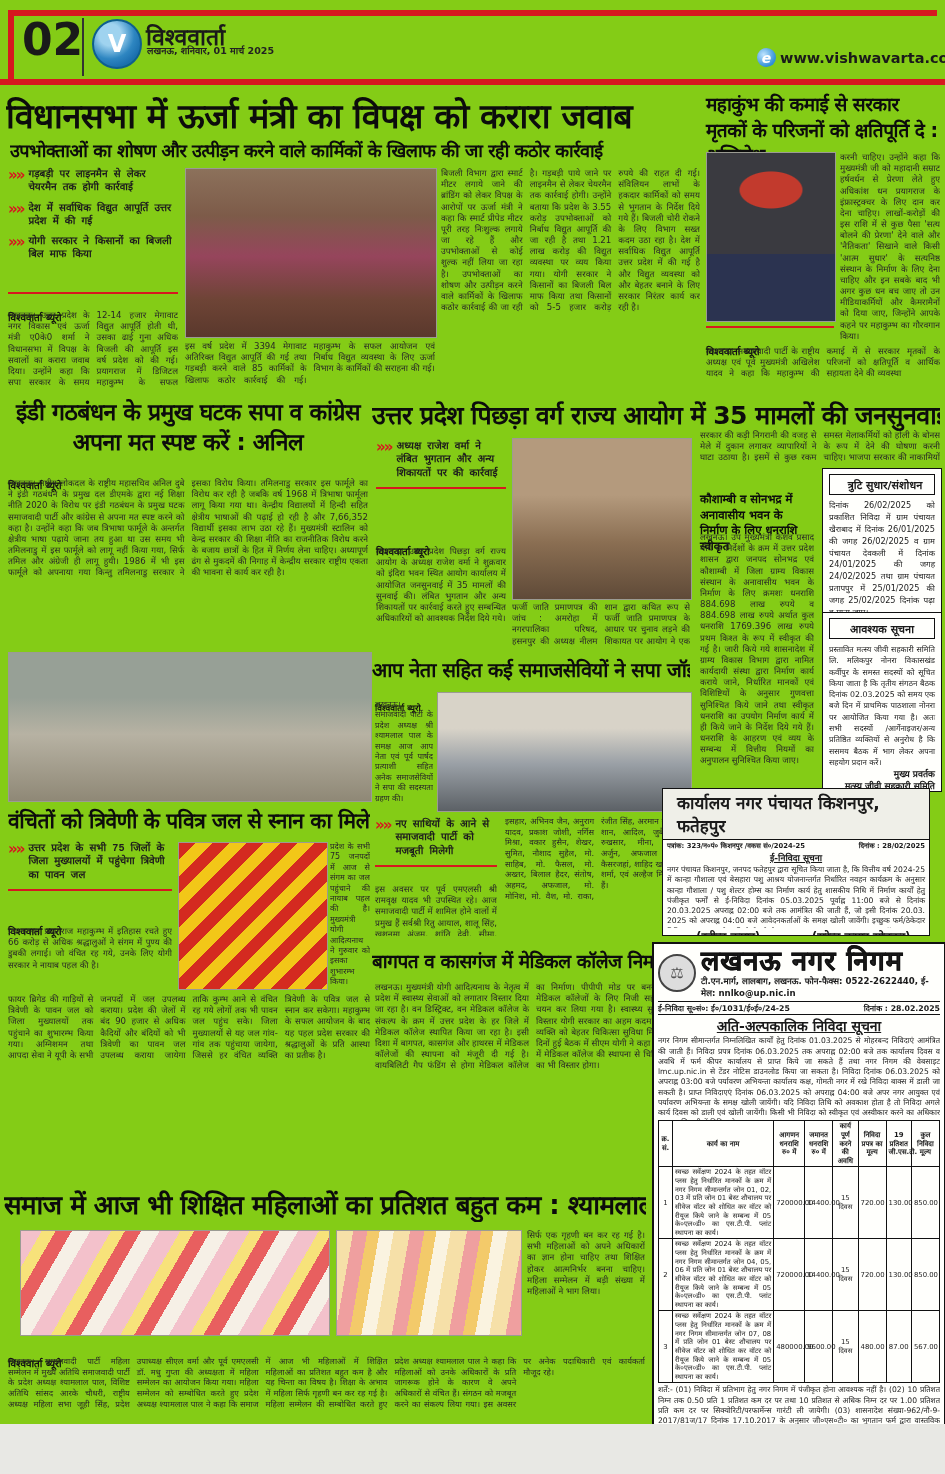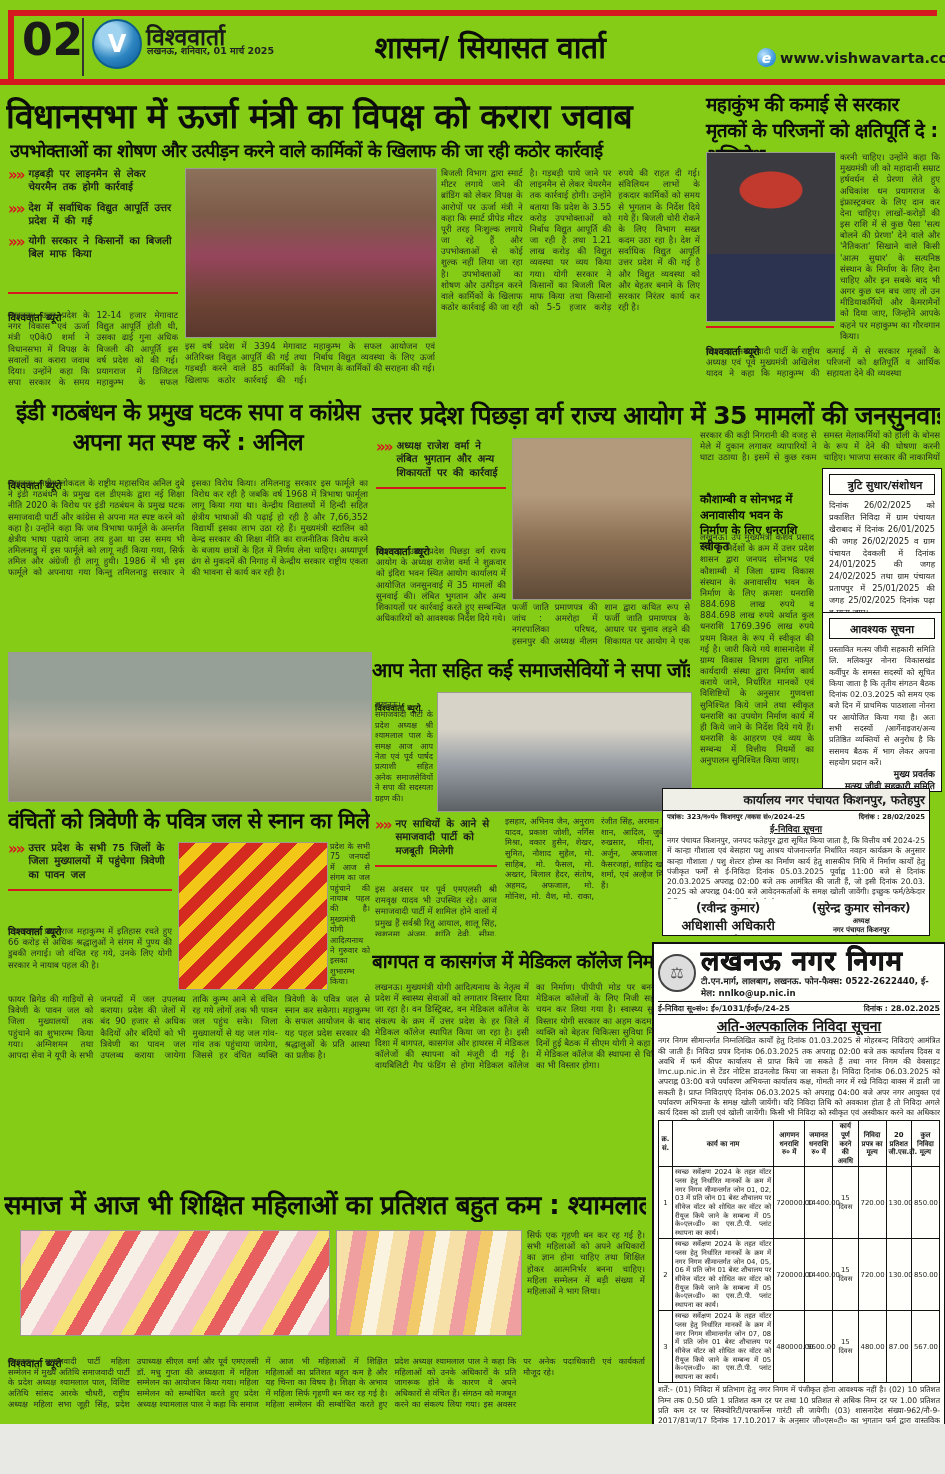--- a/index.html
+++ b/index.html
@@ -17,21 +17,21 @@
   .bullet-item{display:flex;gap:5px;margin-bottom:7px;}
   .bmark{color:#d6191f;font-weight:bold;font-size:15px;line-height:1;}
   .bmark::before{content:"\00BB\00BB";letter-spacing:-2px;}
   .btext{font-size:10.2px;font-weight:600;line-height:1.3;color:#1d1d1d;font-family:Liberation Mono, monospace;}
   .redrule{border-bottom:2.5px solid #d6191f;}
   .ph{position:absolute;overflow:hidden;border:1px solid #9b9b93;}
   .notice-box{position:absolute;border:1.6px solid #111;background:#fffffc;padding:5px 6px;overflow:hidden;}
   .notice-title{border:1.4px solid #111;text-align:center;font-weight:bold;font-size:12.5px;padding:2px 0;margin-bottom:5px;}
   .notice-body{font-size:8.6px;line-height:1.45;text-align:justify;}
   .sig{text-align:right;font-weight:bold;font-size:9px;line-height:1.35;}
-  .tender-title{background:#efefe8;border-bottom:1.4px solid #111;text-align:right;font-weight:bold;font-size:12px;padding:2px 4px;}
+  .tender-title{background:#efefe8;border-bottom:1.4px solid #111;text-align:left;font-weight:bold;font-size:17px;padding:2px 14px;}
   .tiny{font-size:7.6px;line-height:1.35;text-align:justify;}
   .nigam-table{border-collapse:collapse;width:100%;table-layout:fixed;}
   .nigam-table th,.nigam-table td{border:1px solid #111;font-size:6.9px;line-height:1.25;padding:1px 2px;vertical-align:middle;}
   .nigam-table th{font-weight:bold;text-align:center;}
   .nigam-table td{text-align:center;}
   .nigam-table td.desc{text-align:justify;}
   .regbar{display:flex;align-items:center;gap:2px;}
   .sq{width:14px;height:14px;display:inline-block;}
   .regmark{width:15px;height:15px;border:1.6px solid #222;border-radius:50%;position:relative;display:inline-block;background:#fff;}
   .regmark::before{content:"";position:absolute;left:50%;top:-2px;bottom:-2px;width:1.6px;background:#222;transform:translateX(-50%);}
@@ -50,21 +50,20 @@
   <div class="abs" style="left:8px;top:10px;width:6px;height:74px;background:#d6191f;"></div>
   <div class="abs" style="left:0;top:79px;width:945px;height:6px;background:#d6191f;"></div>
 
   <div class="abs" style="left:22px;top:18px;font-size:44px;font-weight:bold;line-height:1;">02</div>
   <div class="abs" style="left:82px;top:18px;width:1.5px;height:58px;background:#333;"></div>
 
   <div class="abs logo-circle" style="left:92px;top:19px;">V</div>
   <div class="abs" style="left:146px;top:20px;font-size:23px;font-weight:bold;">विश्ववार्ता</div>
   <div class="abs" style="left:147px;top:44px;font-size:9.5px;font-weight:bold;color:#222;">लखनऊ,  शनिवार, 01 मार्च 2025</div>
 
-  <div class="abs hl nowrap" style="left:310px;top:26px;width:360px;font-size:30px;text-align:center;">शासन/ सियासत वार्ता</div>
 
   <div class="abs" style="left:757px;top:48px;display:flex;align-items:center;gap:4px;">
     <span style="width:19px;height:19px;border-radius:50%;background:radial-gradient(circle at 35% 35%,#bfe4ff,#2f8fd8 70%);color:#fff;font-weight:bold;font-style:italic;font-size:14px;display:flex;align-items:center;justify-content:center;">e</span>
     <span style="font-size:14.5px;font-weight:bold;">www.vishwavarta.com</span>
   </div>
 
   <div class="abs hl nowrap" style="left:6px;top:92px;width:694px;font-size:34px;">विधानसभा में ऊर्जा मंत्री का विपक्ष को करारा जवाब</div>
   <div class="abs hl nowrap" style="left:10px;top:138px;width:690px;font-size:18px;font-weight:600;">उपभोक्ताओं का शोषण और उत्पीड़न करने वाले कार्मिकों के खिलाफ की जा रही कठोर कार्रवाई</div>
 
   <div class="abs" style="left:8px;top:168px;width:170px;">
@@ -221,21 +220,21 @@
           <col style="width:10%">
         </colgroup>
       <thead>
         <tr>
           <th>क्र. सं.</th>
           <th>कार्य का नाम</th>
           <th>आगणन धनराशि रु० में</th>
           <th>जमानत धनराशि रु० में</th>
           <th>कार्य पूर्ण करने की अवधि</th>
           <th>निविदा प्रपत्र का मूल्य</th>
-          <th>20 प्रतिशत जी.एस.टी.</th>
+          <th>19 प्रतिशत जी.एस.टी.</th>
           <th>कुल निविदा मूल्य</th>
         </tr>
       </thead>
       <tbody>
         <tr>
           <td>1</td>
           <td class="desc">स्वच्छ सर्वेक्षण 2024 के तहत वॉटर प्लस हेतु निर्धारित मानकों के क्रम में नगर निगम सीमान्तर्गत जोन 01, 02, 03 में प्रति जोन 01 बेस्ट शौचालय पर सीवेज वॉटर को शोधित कर वॉटर को रीयूज किये जाने के सम्बन्ध में 05 के०एल०डी० का एस.टी.पी. प्लांट स्थापना का कार्य।</td>
           <td>720000.00</td>
           <td>14400.00</td>
           <td>15 दिवस</td>

